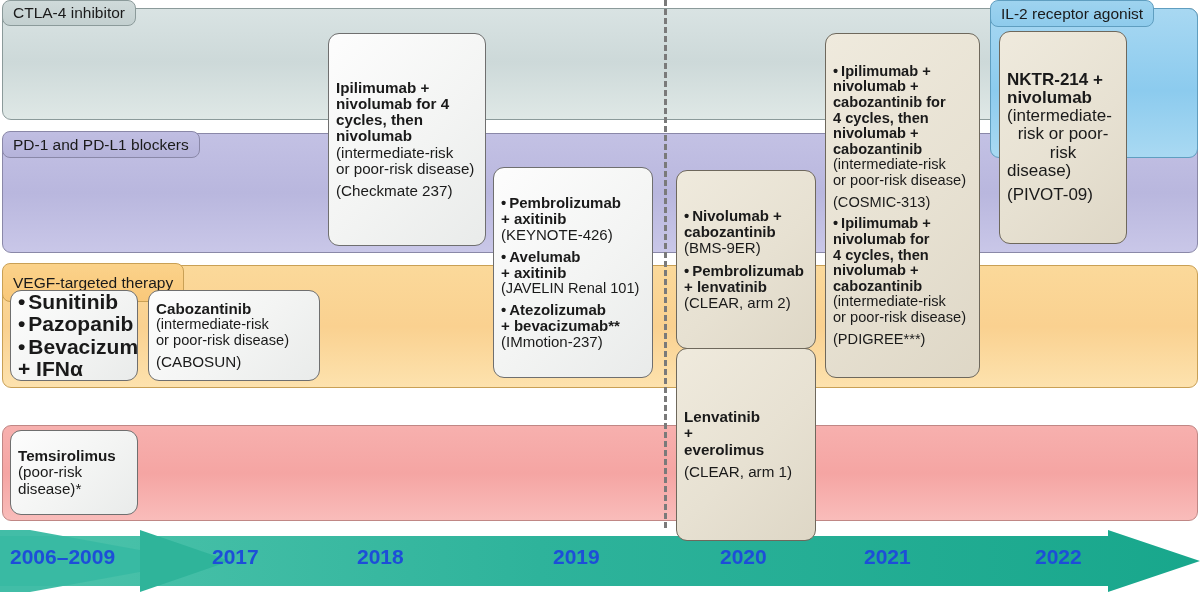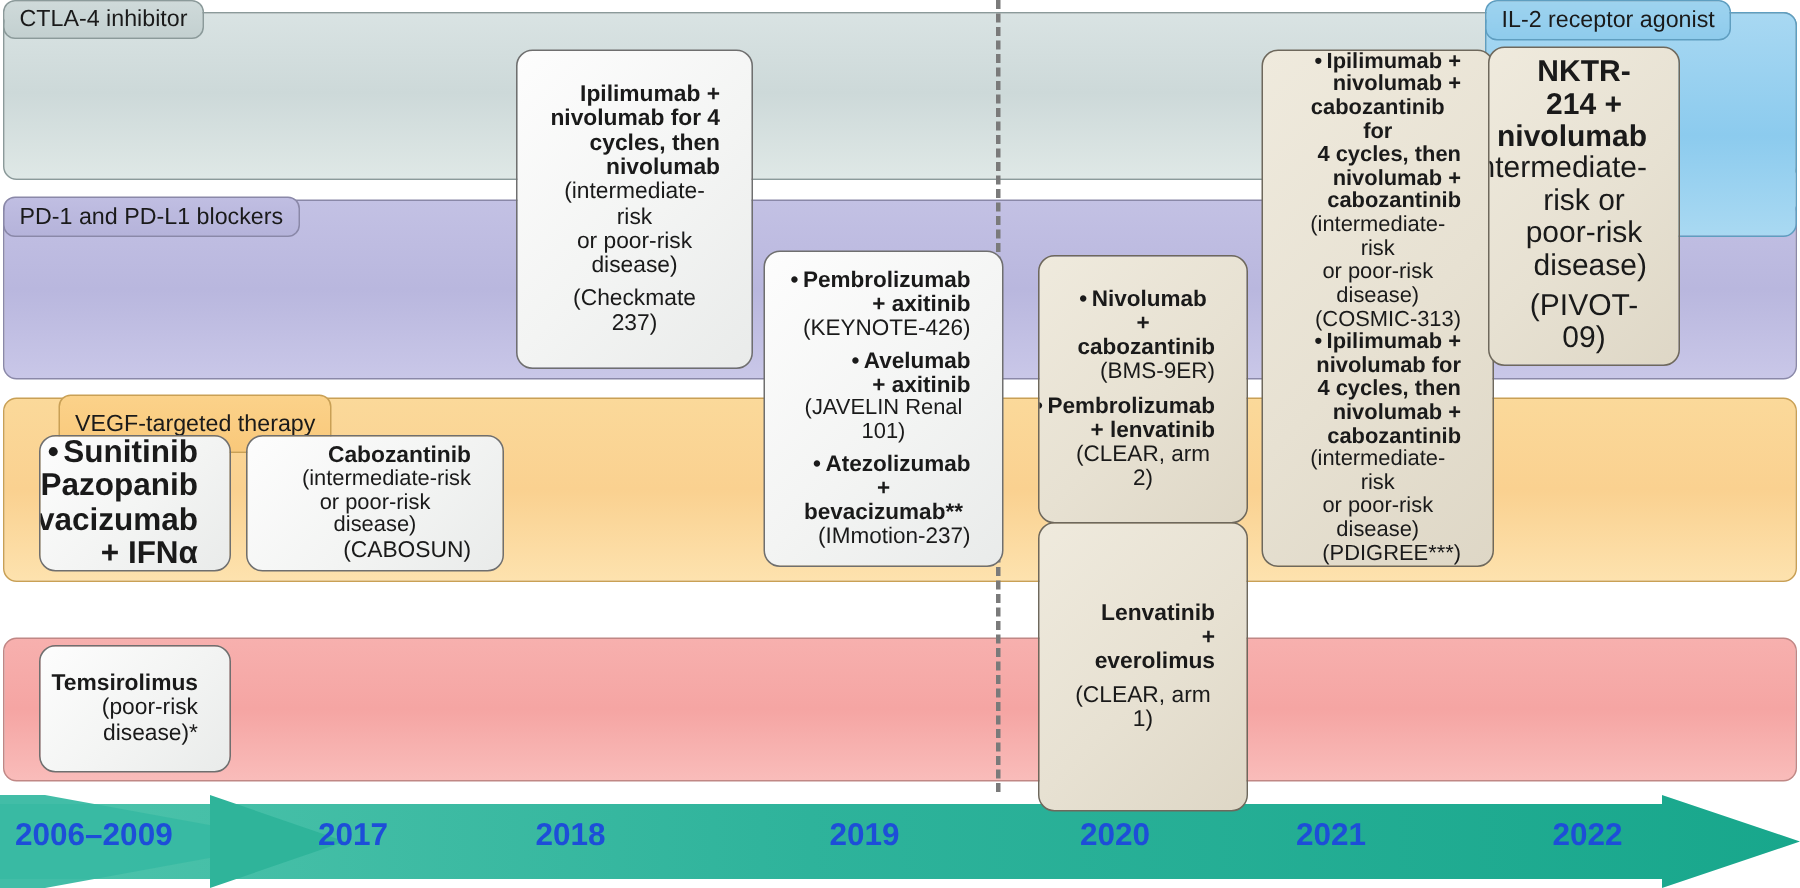--- a/index.html
+++ b/index.html
@@ -26,55 +26,55 @@
   
   .tab{position:absolute;box-sizing:border-box;
        border:1px solid #7d7d7d;border-radius:8px;
        font-weight:normal;font-size:15.5px;line-height:1;
        display:flex;align-items:center;padding:0 10px;white-space:nowrap;z-index:4;}
   .tab.ctla{left:2px;top:0px;height:26px;
        background:linear-gradient(180deg,#cfdada 0%,#c3d0d0 100%);border-color:#8b9a9a;}
   .tab.pd1{left:2px;top:131px;height:27px;
        background:linear-gradient(180deg,#c0bee2 0%,#b5b3da 100%);border-color:#8a88a8;}
   .tab.vegf{left:2px;top:263px;height:39px;
-       background:linear-gradient(180deg,#fbd28a 0%,#f9c87a 100%);border-color:#c9a055;margin-left:37px;}
+       background:linear-gradient(180deg,#fbd28a 0%,#f9c87a 100%);border-color:#c9a055;}
   .tab.mtor{left:2px;top:396px;height:27px;
        background:linear-gradient(180deg,#f8a6a4 0%,#f59b99 100%);border-color:#c08785;}
   .tab.il2{left:990px;top:0px;height:27px;
        background:linear-gradient(180deg,#9ed3ef 0%,#8ecbec 100%);border-color:#5f9ec0;}
   .band.il2{left:990px;top:8px;width:208px;height:150px;
        background:linear-gradient(180deg,#a8d8f2 0%,#8ccbee 55%,#a9d9f2 100%);
        border-color:#5f9ec0;z-index:2;}
 
   
   .divider{position:absolute;left:664px;top:0px;width:0;height:528px;
        border-left:3px dashed #7a7a7a;z-index:6;}
 
   
   .card{position:absolute;box-sizing:border-box;border-radius:11px;
         border:1px solid #6f6a60;z-index:8;
         display:flex;flex-direction:column;justify-content:center;
-        align-items:flex-end;text-align:center;padding:6px 21px;overflow:hidden;margin-left:16px;}
+        align-items:flex-start;text-align:center;padding:6px 7px;overflow:hidden;}
   .card.white{background:linear-gradient(135deg,#fdfdfd 0%,#f3f4f3 55%,#e9ebea 100%);
         border-color:#6f6f6f;}
   .card.cream{background:linear-gradient(135deg,#efeadd 0%,#e7e1d2 55%,#ded7c6 100%);
         border-color:#6e685c;}
   .line{display:block;line-height:1.07;}
   .b{font-weight:bold;}
   .n{font-weight:normal;}
   .gap{height:6px;}
   .sm{font-size:14.6px;}
 
   
   #c-cm214  {left:328px;top:33px;  width:158px;height:213px;font-size:15.2px;}
   #c-2019   {left:493px;top:167px; width:160px;height:211px;font-size:15.0px;}
   #c-2020a  {left:676px;top:170px; width:140px;height:179px;font-size:15.0px;}
   #c-2020b  {left:676px;top:348px; width:140px;height:193px;font-size:15.2px;}
   #c-2021   {left:825px;top:33px;  width:155px;height:345px;font-size:14.6px;}
-  #c-nktr   {left:976px;top:31px;  width:128px;height:213px;font-size:20px;}
+  #c-nktr   {left:999px;top:31px;  width:128px;height:213px;font-size:17px;}
   #c-vegf1  {left:10px;top:290px;  width:128px;height:91px; font-size:21px;}
   #c-cabo   {left:148px;top:290px; width:172px;height:91px; font-size:15.2px;}
   #c-temsi  {left:10px;top:430px;  width:128px;height:85px; font-size:15.2px;}
 
   .bullet::before{content:"\2022";margin-right:3px;}
 
   
   #timeline{position:absolute;left:0px;top:530px;width:1200px;height:62px;z-index:3;}
   .yr{position:absolute;top:545px;color:#1d4ed8;font-weight:bold;font-size:21px;
       z-index:5;white-space:nowrap;}

